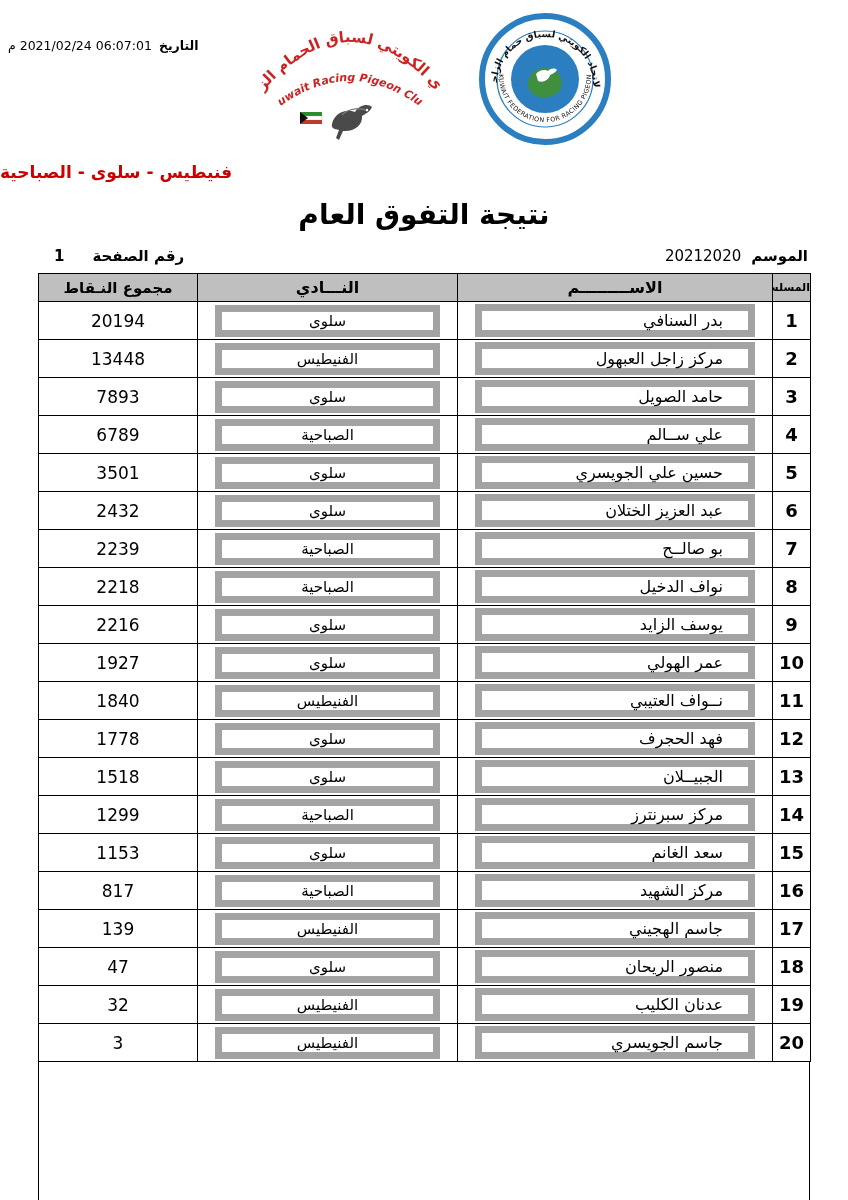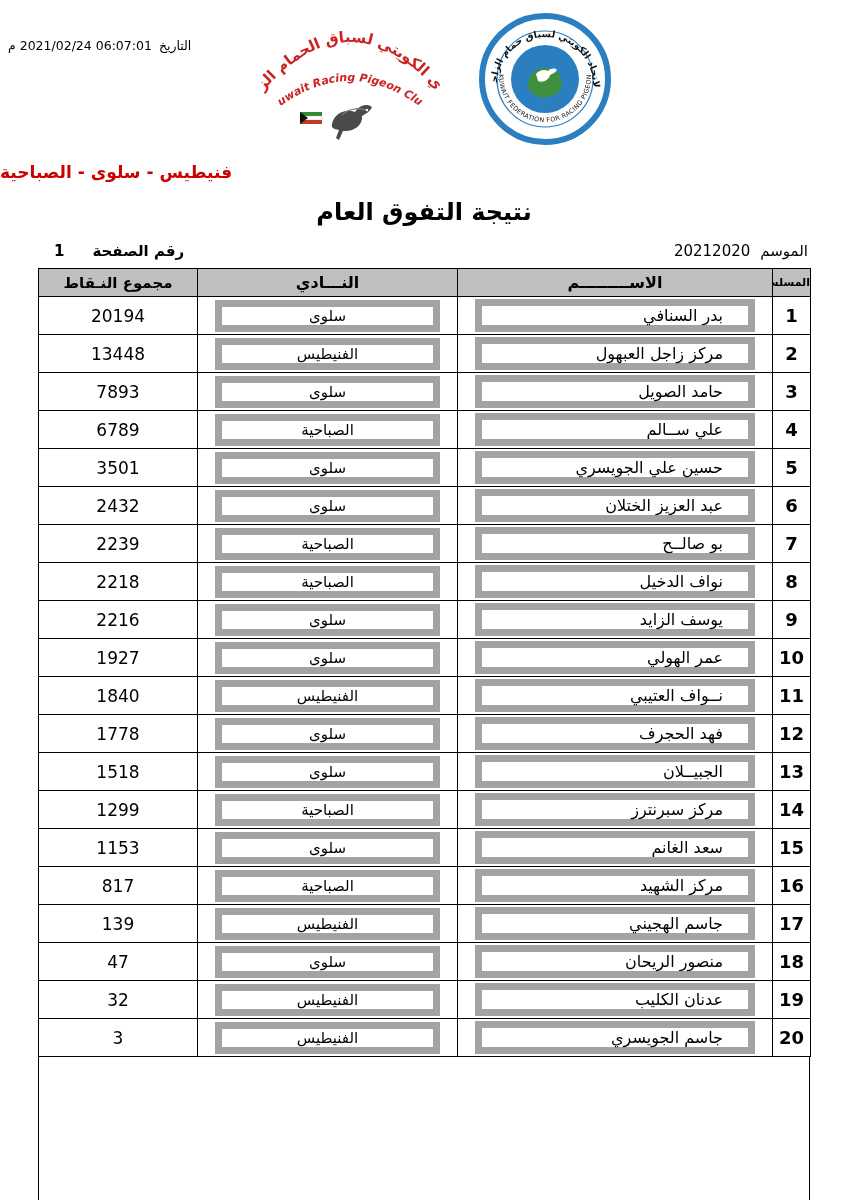--- a/index.html
+++ b/index.html
@@ -11,39 +11,39 @@
     color: #000;
     overflow: hidden;
   }
   
   .top-header { position: relative; height: 152px; }
   .date-block {
     position: absolute; top: 38px; left: 8px;
     direction: rtl; display: flex; gap: 7px; align-items: baseline;
     font-size: 12.5px;
   }
-  .date-label { font-weight: normal; }
+  .date-label { font-weight: bold; }
   .club-logo { position: absolute; top: 12px; left: 248px; width: 204px; height: 132px; }
   .federation-logo { position: absolute; top: 12px; left: 478px; width: 134px; height: 134px; }
 
   
   .region-title {
     text-align: left; color: #cc0000; font-weight: bold;
     font-size: 17px; margin-top: 10px; direction: rtl;
   }
   .main-title {
     text-align: center; font-weight: bold;
-    font-size: 24px; margin-top: 16px; direction: rtl;
+    font-size: 28px; margin-top: 16px; direction: rtl;
   }
   .meta-row {
     direction: rtl; display: flex; justify-content: space-between;
     margin: 16px 40px 8px 40px; font-size: 15px; align-items: baseline;
   }
   .season-group { display: flex; gap: 10px; align-items: baseline; }
-  .season-label { font-weight: normal; }
+  .season-label { font-weight: bold; }
   .page-group { display: flex; gap: 28px; align-items: baseline; margin-left: 14px; }
   .page-label { font-weight: bold; }
   .page-number { font-weight: bold; }
 
   
   table.results {
     border-collapse: collapse; table-layout: fixed;
     width: 772px; margin: 0 38px; direction: rtl;
   }
   table.results th, table.results td {

